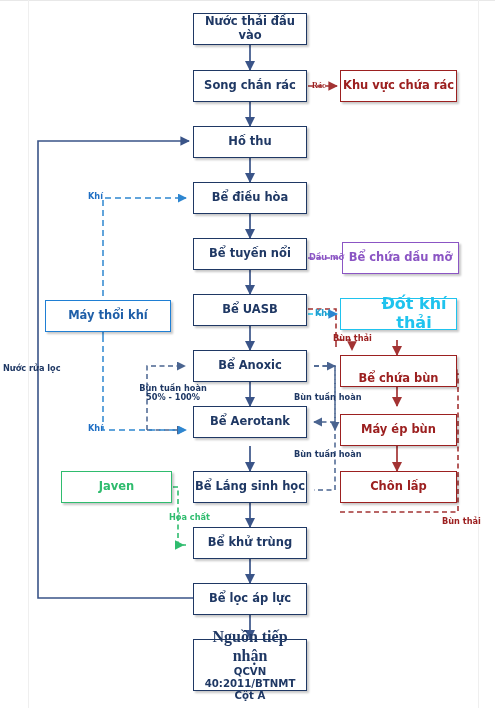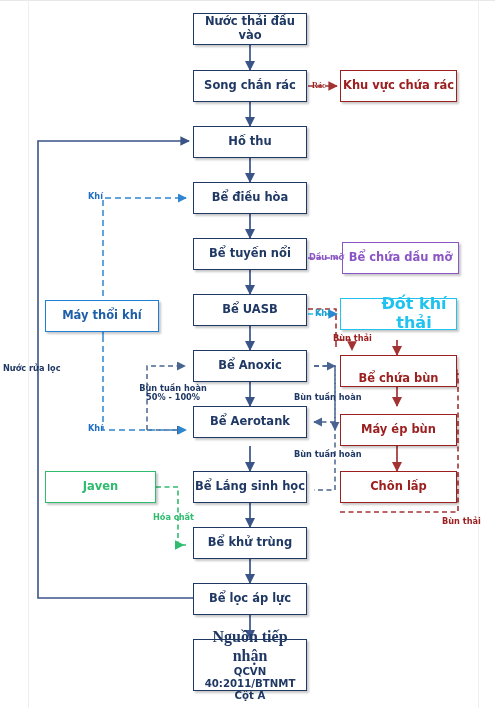--- a/index.html
+++ b/index.html
@@ -6,21 +6,21 @@
   body{font-family:"DejaVu Sans","Liberation Sans",sans-serif;}
   #canvas{position:relative;width:495px;height:708px;background:#fff;overflow:hidden;}
   .node{position:absolute;box-sizing:border-box;display:flex;align-items:center;justify-content:center;
         text-align:center;background:#fff;border-style:solid;border-width:1.6px;
         box-shadow:2px 2px 2px rgba(0,0,0,.22);font-weight:bold;line-height:1.18;}
   .main{border-color:#1F3864;color:#1F3864;font-size:11.5px;}
   .red{border-color:#9C2020;color:#9C2020;font-size:11.5px;}
   .purple{border-color:#8B55C4;color:#8B55C4;font-size:11.5px;}
   .cyan{border-color:#1FC3EE;color:#1FC3EE;font-size:16px;padding-left:31px;}
   .blue2{border-color:#1F7FD4;color:#1F5FA8;font-size:11.5px;}
-  .green{border-color:#2FBC6E;color:#2FBC6E;font-size:11.5px;}
+  .green{border-color:#2FBC6E;color:#2FBC6E;font-size:11.5px;margin-left:16px;}
   .multiline{flex-direction:column;font-size:10.2px;}
   .multiline .l1{font-size:16px;font-family:Liberation Serif, serif;}
   .lbl{position:absolute;font-size:8.2px;font-weight:bold;white-space:nowrap;line-height:1.15;}
   .lbl.navy{color:#1F3864;text-align:right;}
   .lbl.red{color:#9C2020;}
   .lbl.blue{color:#1F6FC4;}
   .lbl.green{color:#2FBC6E;}
   .lbl.center{text-align:center;}
   svg.wires{position:absolute;left:0;top:0;width:495px;height:708px;overflow:visible;}
   .topline{position:absolute;left:0;top:0;width:495px;height:1px;background:#e8e8e8;}
@@ -146,21 +146,21 @@
   </div>
 
   <div class="node purple" style="left:342px;top:242px;width:117px;height:32px;">
     <span>Bể chứa dầu mỡ</span>
   </div>
 
   <div class="node cyan" style="left:340px;top:298px;width:117px;height:32px;">
     <span>Đốt khí thải</span>
   </div>
 
-  <div class="node blue2" style="left:45px;top:300px;width:114px;height:32px;">
+  <div class="node blue2" style="left:45px;top:300px;width:126px;height:32px;">
     <span>Máy thổi khí</span>
   </div>
 
   <div class="node main" style="left:193px;top:350px;width:114px;height:32px;">
     <span>Bể Anoxic</span>
   </div>
 
   <div class="node red" style="left:340px;top:355px;width:117px;height:32px;align-items:flex-end;">
     <span>Bể chứa bùn</span>
   </div>

